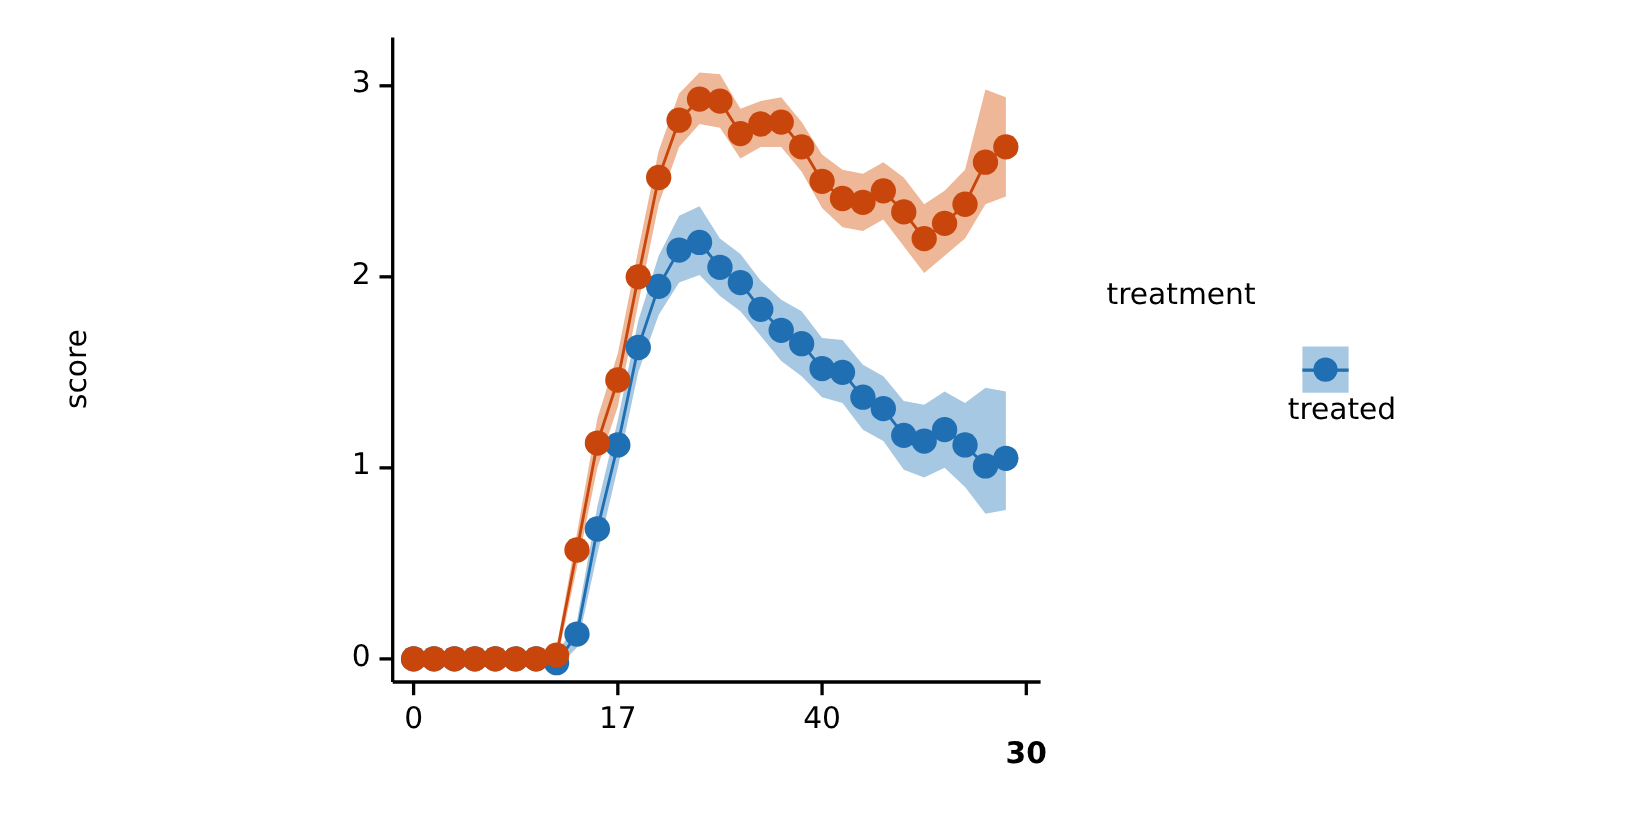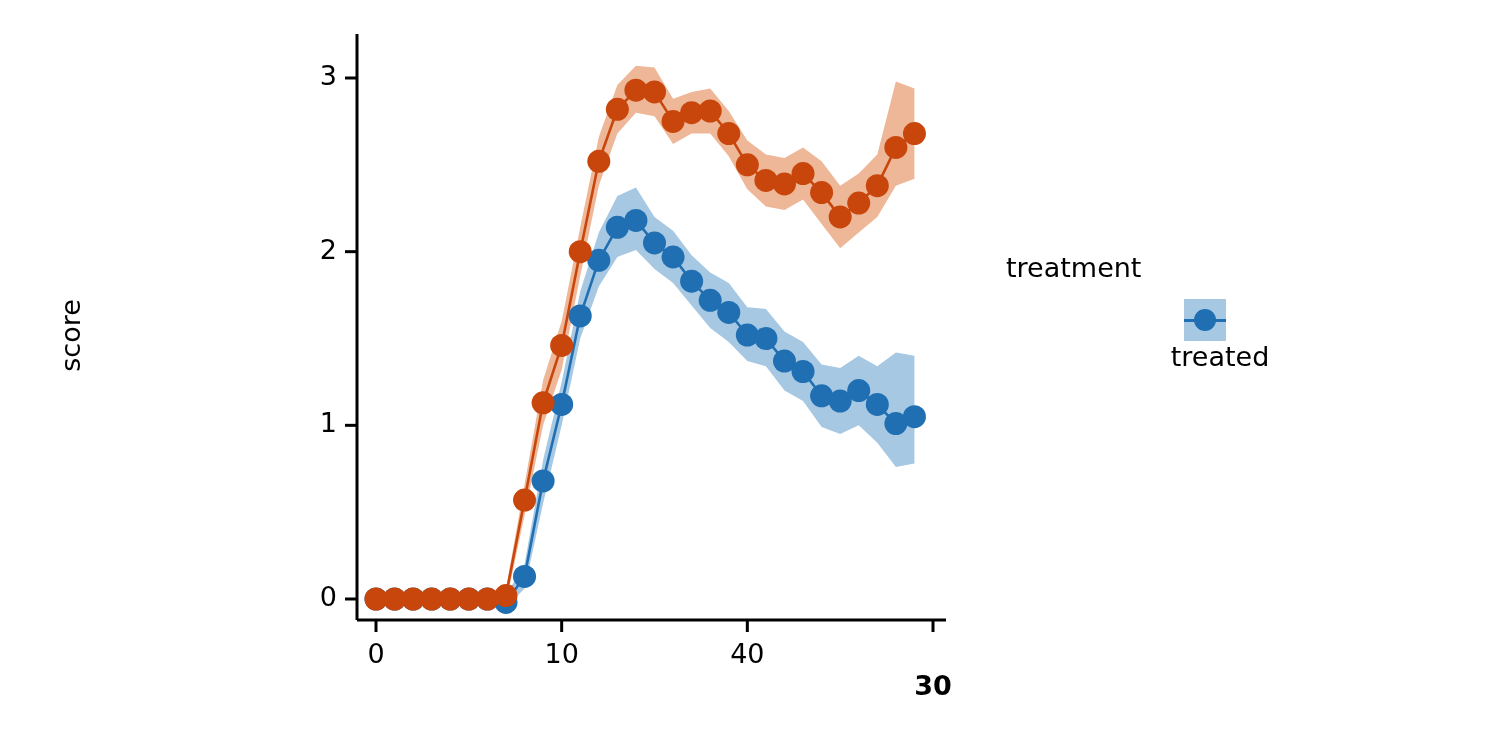--- a/index.html
+++ b/index.html
@@ -70,21 +70,21 @@
   
   #legend {
     position: absolute;
     left: 1005px;
     top: 252px;
     width: 400px;
   }
   #legend-title {
     font-size: 27px;
     color: #000000;
-    margin-bottom: 16px;
+    margin-bottom: 32px;
     padding-left: 1px;
   }
   .legend-entry {
     display: flex;
     align-items: center;
     height: 48px;
     flex-direction: column;
   }
   .legend-swatch {
     position: relative;
@@ -212,21 +212,21 @@
           <line x1="561.6666666666666" y1="620" x2="561.6666666666666" y2="632" stroke="#000000" stroke-width="3"></line>
           <line x1="747.3333333333333" y1="620" x2="747.3333333333333" y2="632" stroke="#000000" stroke-width="3"></line>
           <line x1="933" y1="620" x2="933" y2="632" stroke="#000000" stroke-width="3"></line>
         </g>
     </svg>
 
     <div class="axis-title" id="y-axis-title">score</div>
 
     <div id="x-tick-labels">
         <div class="tick-label x-tick-label" style="left: 336px; top: 638px;">0</div>
-        <div class="tick-label x-tick-label" style="left: 521.667px; top: 638px;">10</div>
+        <div class="tick-label x-tick-label" style="left: 521.667px; top: 638px;">17</div>
         <div class="tick-label x-tick-label" style="left: 707.333px; top: 638px;">40</div>
         <div class="tick-label x-tick-label" style="left: 893px; top: 670px; font-weight: bold;">30</div>
       </div>
     <div id="y-tick-labels">
         <div class="tick-label y-tick-label" style="left: 277px; top: 581px;">0</div>
         <div class="tick-label y-tick-label" style="left: 277px; top: 407.333px;">1</div>
         <div class="tick-label y-tick-label" style="left: 277px; top: 233.667px;">2</div>
         <div class="tick-label y-tick-label" style="left: 277px; top: 60px;">3</div>
       </div>
   </div>

